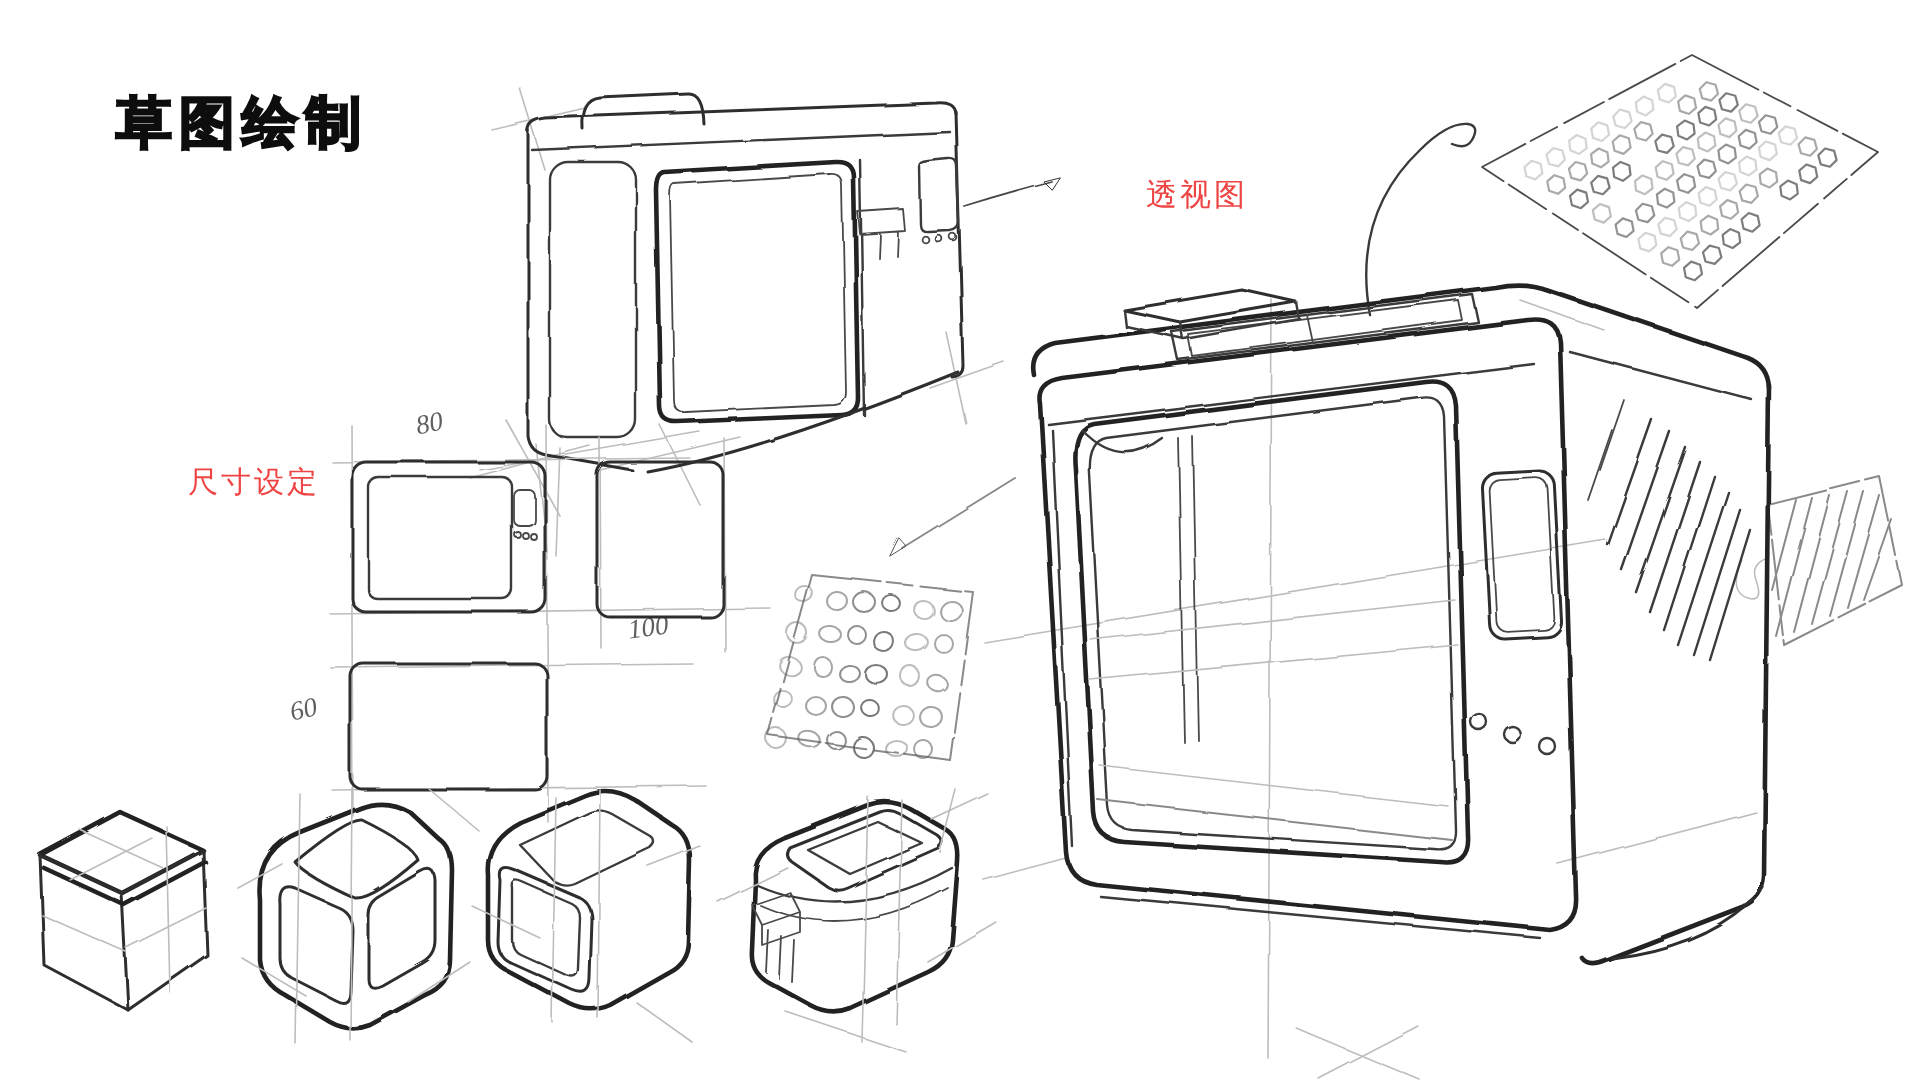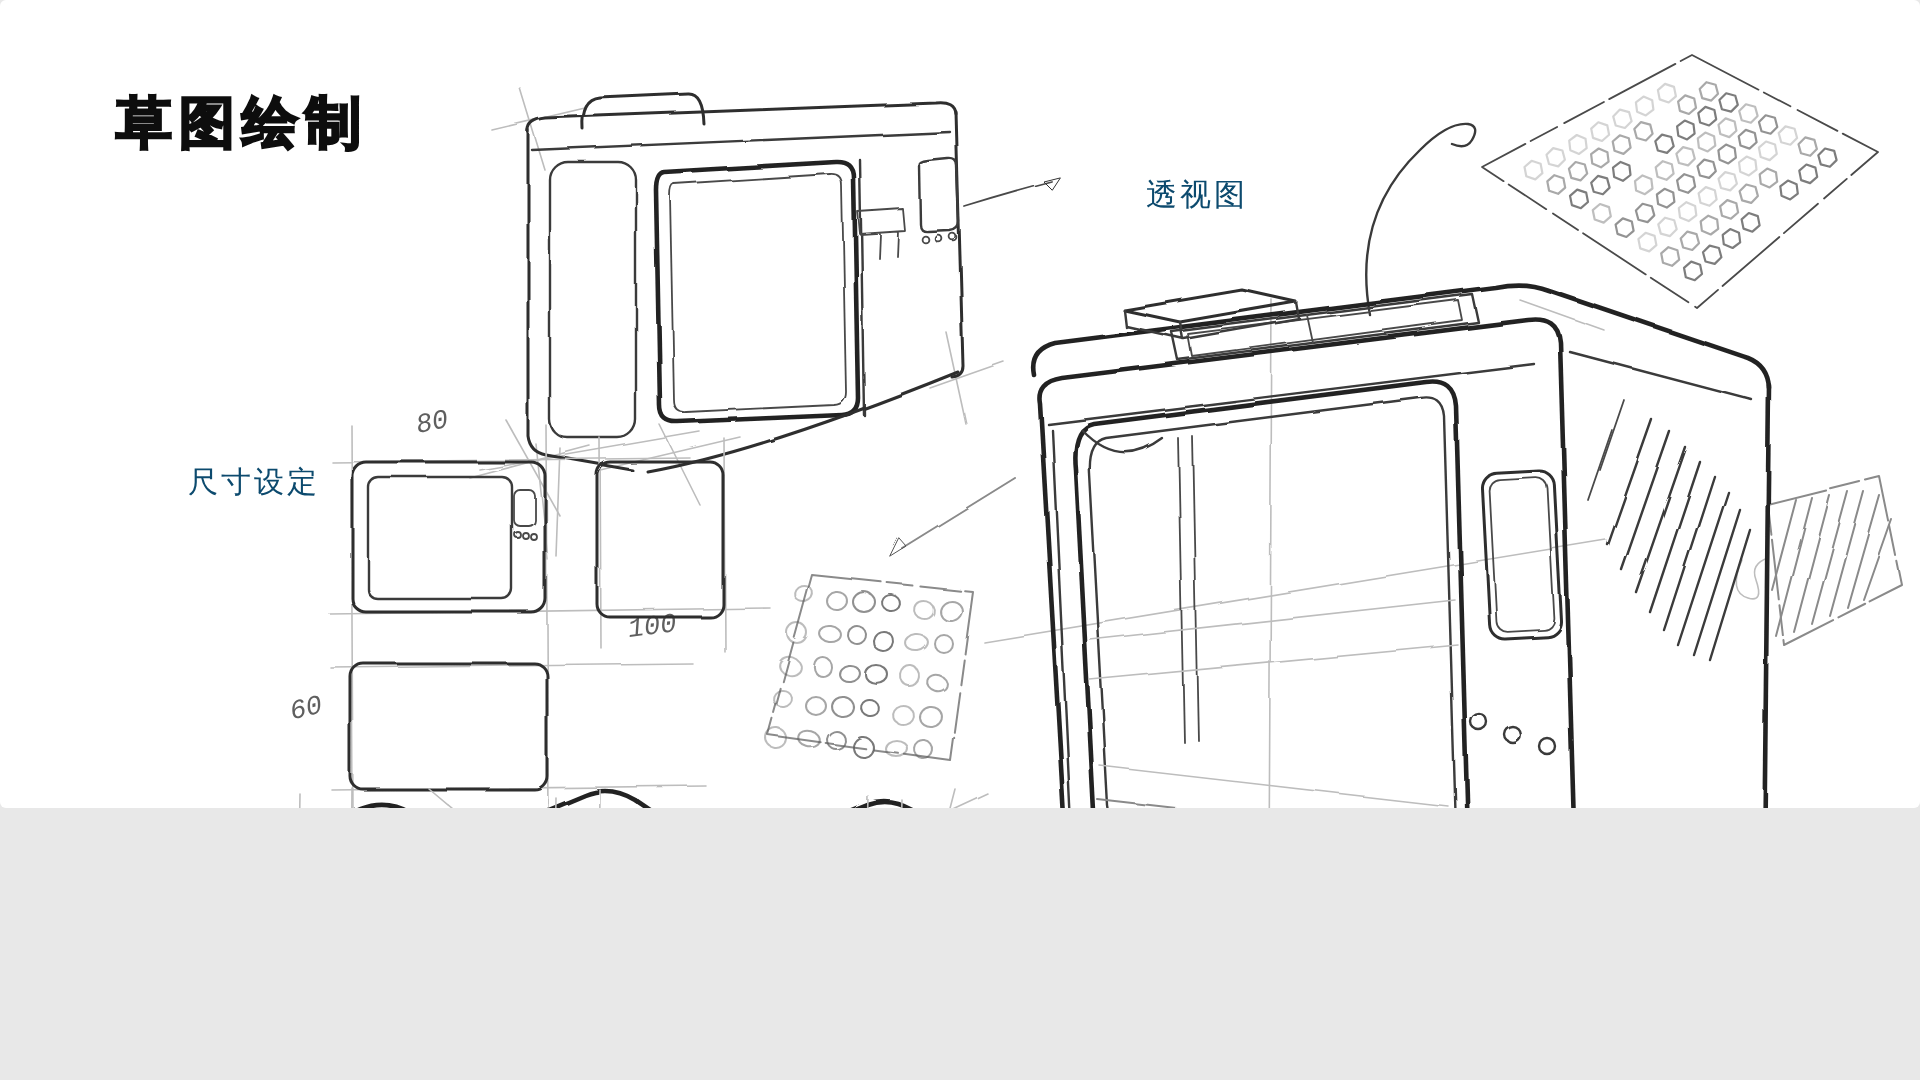--- a/index.html
+++ b/index.html
@@ -1,25 +1,25 @@
 <!DOCTYPE html>
 <html><head>
 <meta charset="utf-8">
 <style>
   html,body{margin:0;padding:0;background:#e8e8e8;}
   .canvas{
-    position:relative;width:1920px;height:808px;background:#ffffff;
-    overflow:hidden;font-family:Liberation Mono, monospace;border-radius:6px;
+    position:relative;width:1920px;height:1080px;background:#ffffff;
+    overflow:hidden;font-family:Liberation Serif, serif;
   }
   .page-title{
     position:absolute;left:116px;top:86px;margin:0;
     font-size:56px;font-weight:bold;color:#0d0d0d;letter-spacing:7px;
     -webkit-text-stroke:2.5px #0d0d0d;
   }
-  .anno-label{position:absolute;color:#0c4a6e;letter-spacing:3px;}
+  .anno-label{position:absolute;color:#ef4444;letter-spacing:3px;}
   .label-size{left:188px;top:462px;font-size:30px;}
   .label-persp{left:1146px;top:174px;font-size:31px;}
   .dim{
     position:absolute;color:#3c3c3c;font-size:27px;font-style:italic;
     opacity:.82;transform-origin:center;
   }
   .dim-80{left:416px;top:408px;transform:rotate(-11deg);}
   .dim-100{left:628px;top:612px;transform:rotate(-7deg);}
   .dim-60{left:290px;top:694px;transform:rotate(-13deg);}
   svg{position:absolute;left:0;top:0;}

